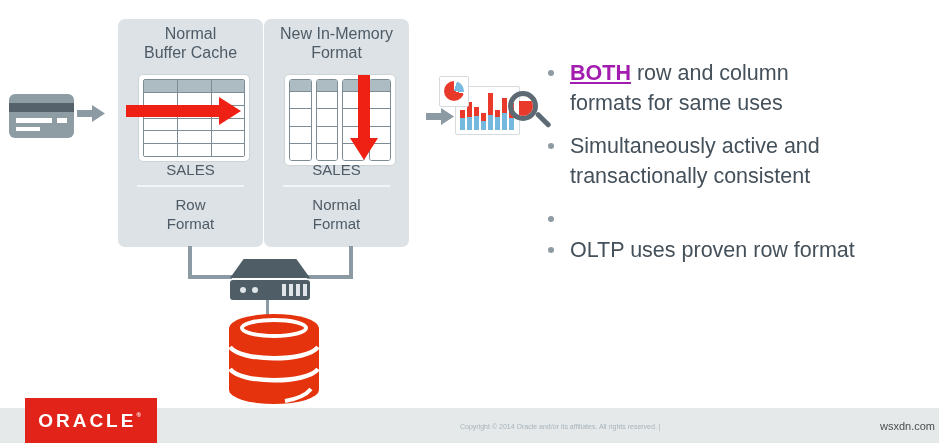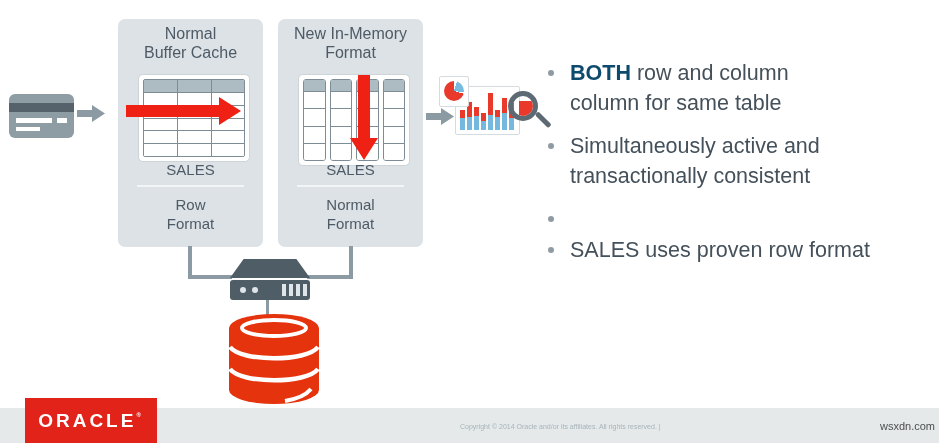--- a/index.html
+++ b/index.html
@@ -3,21 +3,21 @@
 <meta charset="utf-8">
 <style>
   html,body{margin:0;padding:0;background:#fff;}
   #slide{position:relative;width:939px;height:443px;background:#ffffff;overflow:hidden;
          font-family:"Liberation Sans","DejaVu Sans",sans-serif;}
 
   
   .panel{position:absolute;top:19px;width:145px;height:228px;background:#dce2e5;
          border-radius:7px;text-align:center;}
   #panel-left{left:118px;}
-  #panel-right{left:278px;}
+  #panel-right{left:264px;}
   .panel-title{position:absolute;top:5px;left:0;width:100%;font-size:16px;line-height:19px;
                color:#4e5b66;white-space:pre-line;}
   .sales-label{position:absolute;top:142px;left:0;width:100%;font-size:15px;color:#4e5b66;}
   .panel-divider{position:absolute;top:166px;left:19px;width:107px;height:2px;background:#f2f5f6;}
   .format-label{position:absolute;top:176px;left:0;width:100%;font-size:15px;line-height:19px;
                 color:#4e5b66;white-space:pre-line;}
 
   
   .card{position:absolute;background:#fff;border:1px solid #ccd4d8;border-radius:5px;}
   .row-card{left:20px;top:55px;width:102px;height:78px;padding:4px;}
@@ -81,21 +81,21 @@
   .mag-square{position:absolute;left:6px;top:5px;width:15px;height:16px;background:#e8392b;}
   .mag-handle{position:absolute;left:534px;top:113px;width:5px;height:19px;background:#5d6a73;
               border-radius:2px;transform:rotate(-45deg);transform-origin:50% 0;z-index:4;}
 
   
   .bullets{position:absolute;left:545px;top:58px;width:400px;}
   .bullet{display:flex;margin-bottom:13px;}
   .bullet-dot{flex:0 0 6px;width:6px;height:6px;border-radius:50%;background:#8f9ba3;
               margin:12px 16px 0 3px;}
   .bullet-text{font-size:21.5px;line-height:30px;color:#44505a;white-space:pre-line;}
-  .bullet-highlight{color:#0c4a6e;font-weight:bold;}
+  .bullet-highlight{color:#a21caf;font-weight:bold;text-decoration:underline;}
 
   
   .footer-bar{position:absolute;left:0;top:408px;width:939px;height:35px;background:#e5e9ea;}
   .oracle-box{position:absolute;left:25px;top:398px;width:132px;height:45px;background:#e2231a;
               display:flex;align-items:center;justify-content:center;z-index:5;}
   .oracle-text{color:#fff;font-weight:bold;font-size:19px;letter-spacing:3px;}
   .oracle-reg{color:#fff;font-size:6px;vertical-align:top;line-height:10px;}
   .copyright{position:absolute;left:460px;top:423px;font-size:7px;color:#a7b4bb;z-index:6;}
   .watermark{position:absolute;right:4px;top:420px;font-size:11px;color:#4d4d4d;z-index:6;}
 </style>
@@ -283,33 +283,33 @@
         <div class="cell"></div>
         <div class="cell"></div>
         <div class="cell"></div>
       </div>
   </div>
 
   <div class="bullets">
     <div class="bullet">
       <span class="bullet-dot"></span>
       <span class="bullet-text"><span class="bullet-highlight">BOTH</span><span> row and column
-column for same table</span></span>
+formats for same uses</span></span>
     </div>
     <div class="bullet">
       <span class="bullet-dot"></span>
       <span class="bullet-text">Simultaneously active and
 transactionally consistent</span>
     </div>
     <div class="bullet">
       <span class="bullet-dot"></span>
     </div>
     <div class="bullet">
       <span class="bullet-dot"></span>
-      <span class="bullet-text">SALES uses proven row format</span>
+      <span class="bullet-text">OLTP uses proven row format</span>
     </div>
   </div>
 
   <div class="footer-bar"></div>
   <div class="oracle-box">
     <span class="oracle-text"><span>ORACLE</span><span class="oracle-reg">®</span></span>
   </div>
   <div class="copyright">Copyright © 2014 Oracle and/or its affiliates. All rights reserved.  |</div>
   <div class="watermark">wsxdn.com</div>
 

